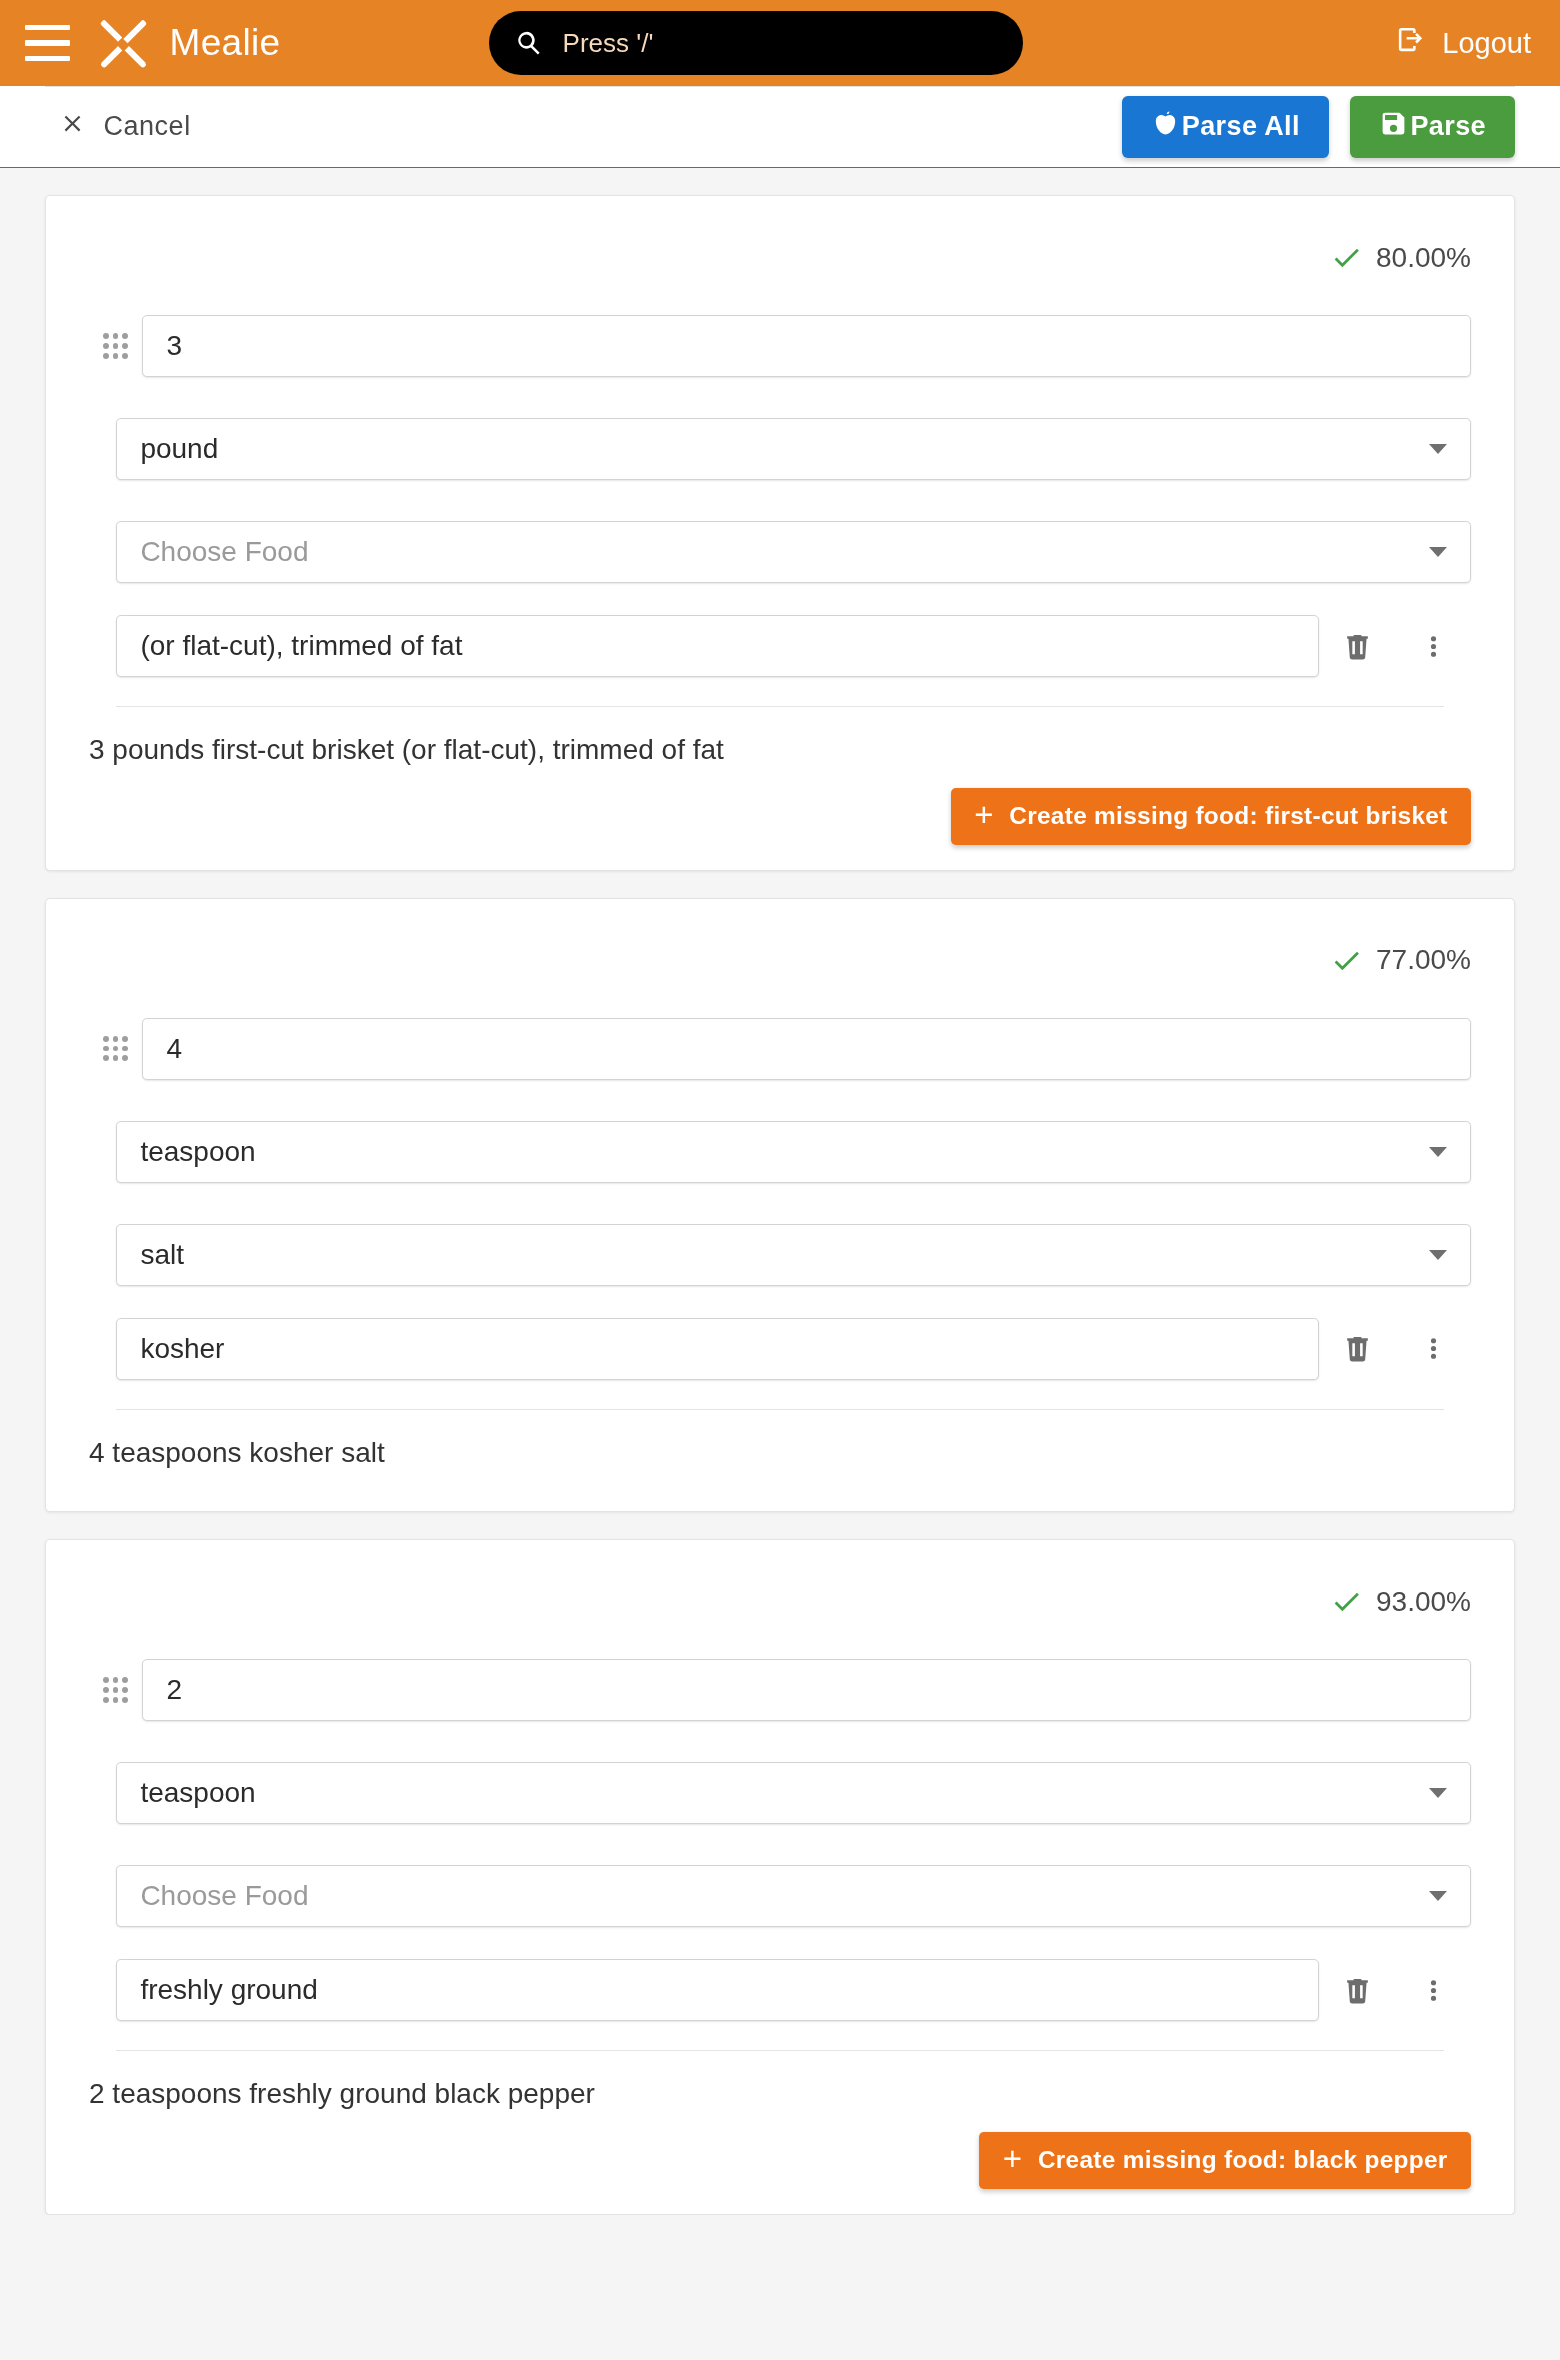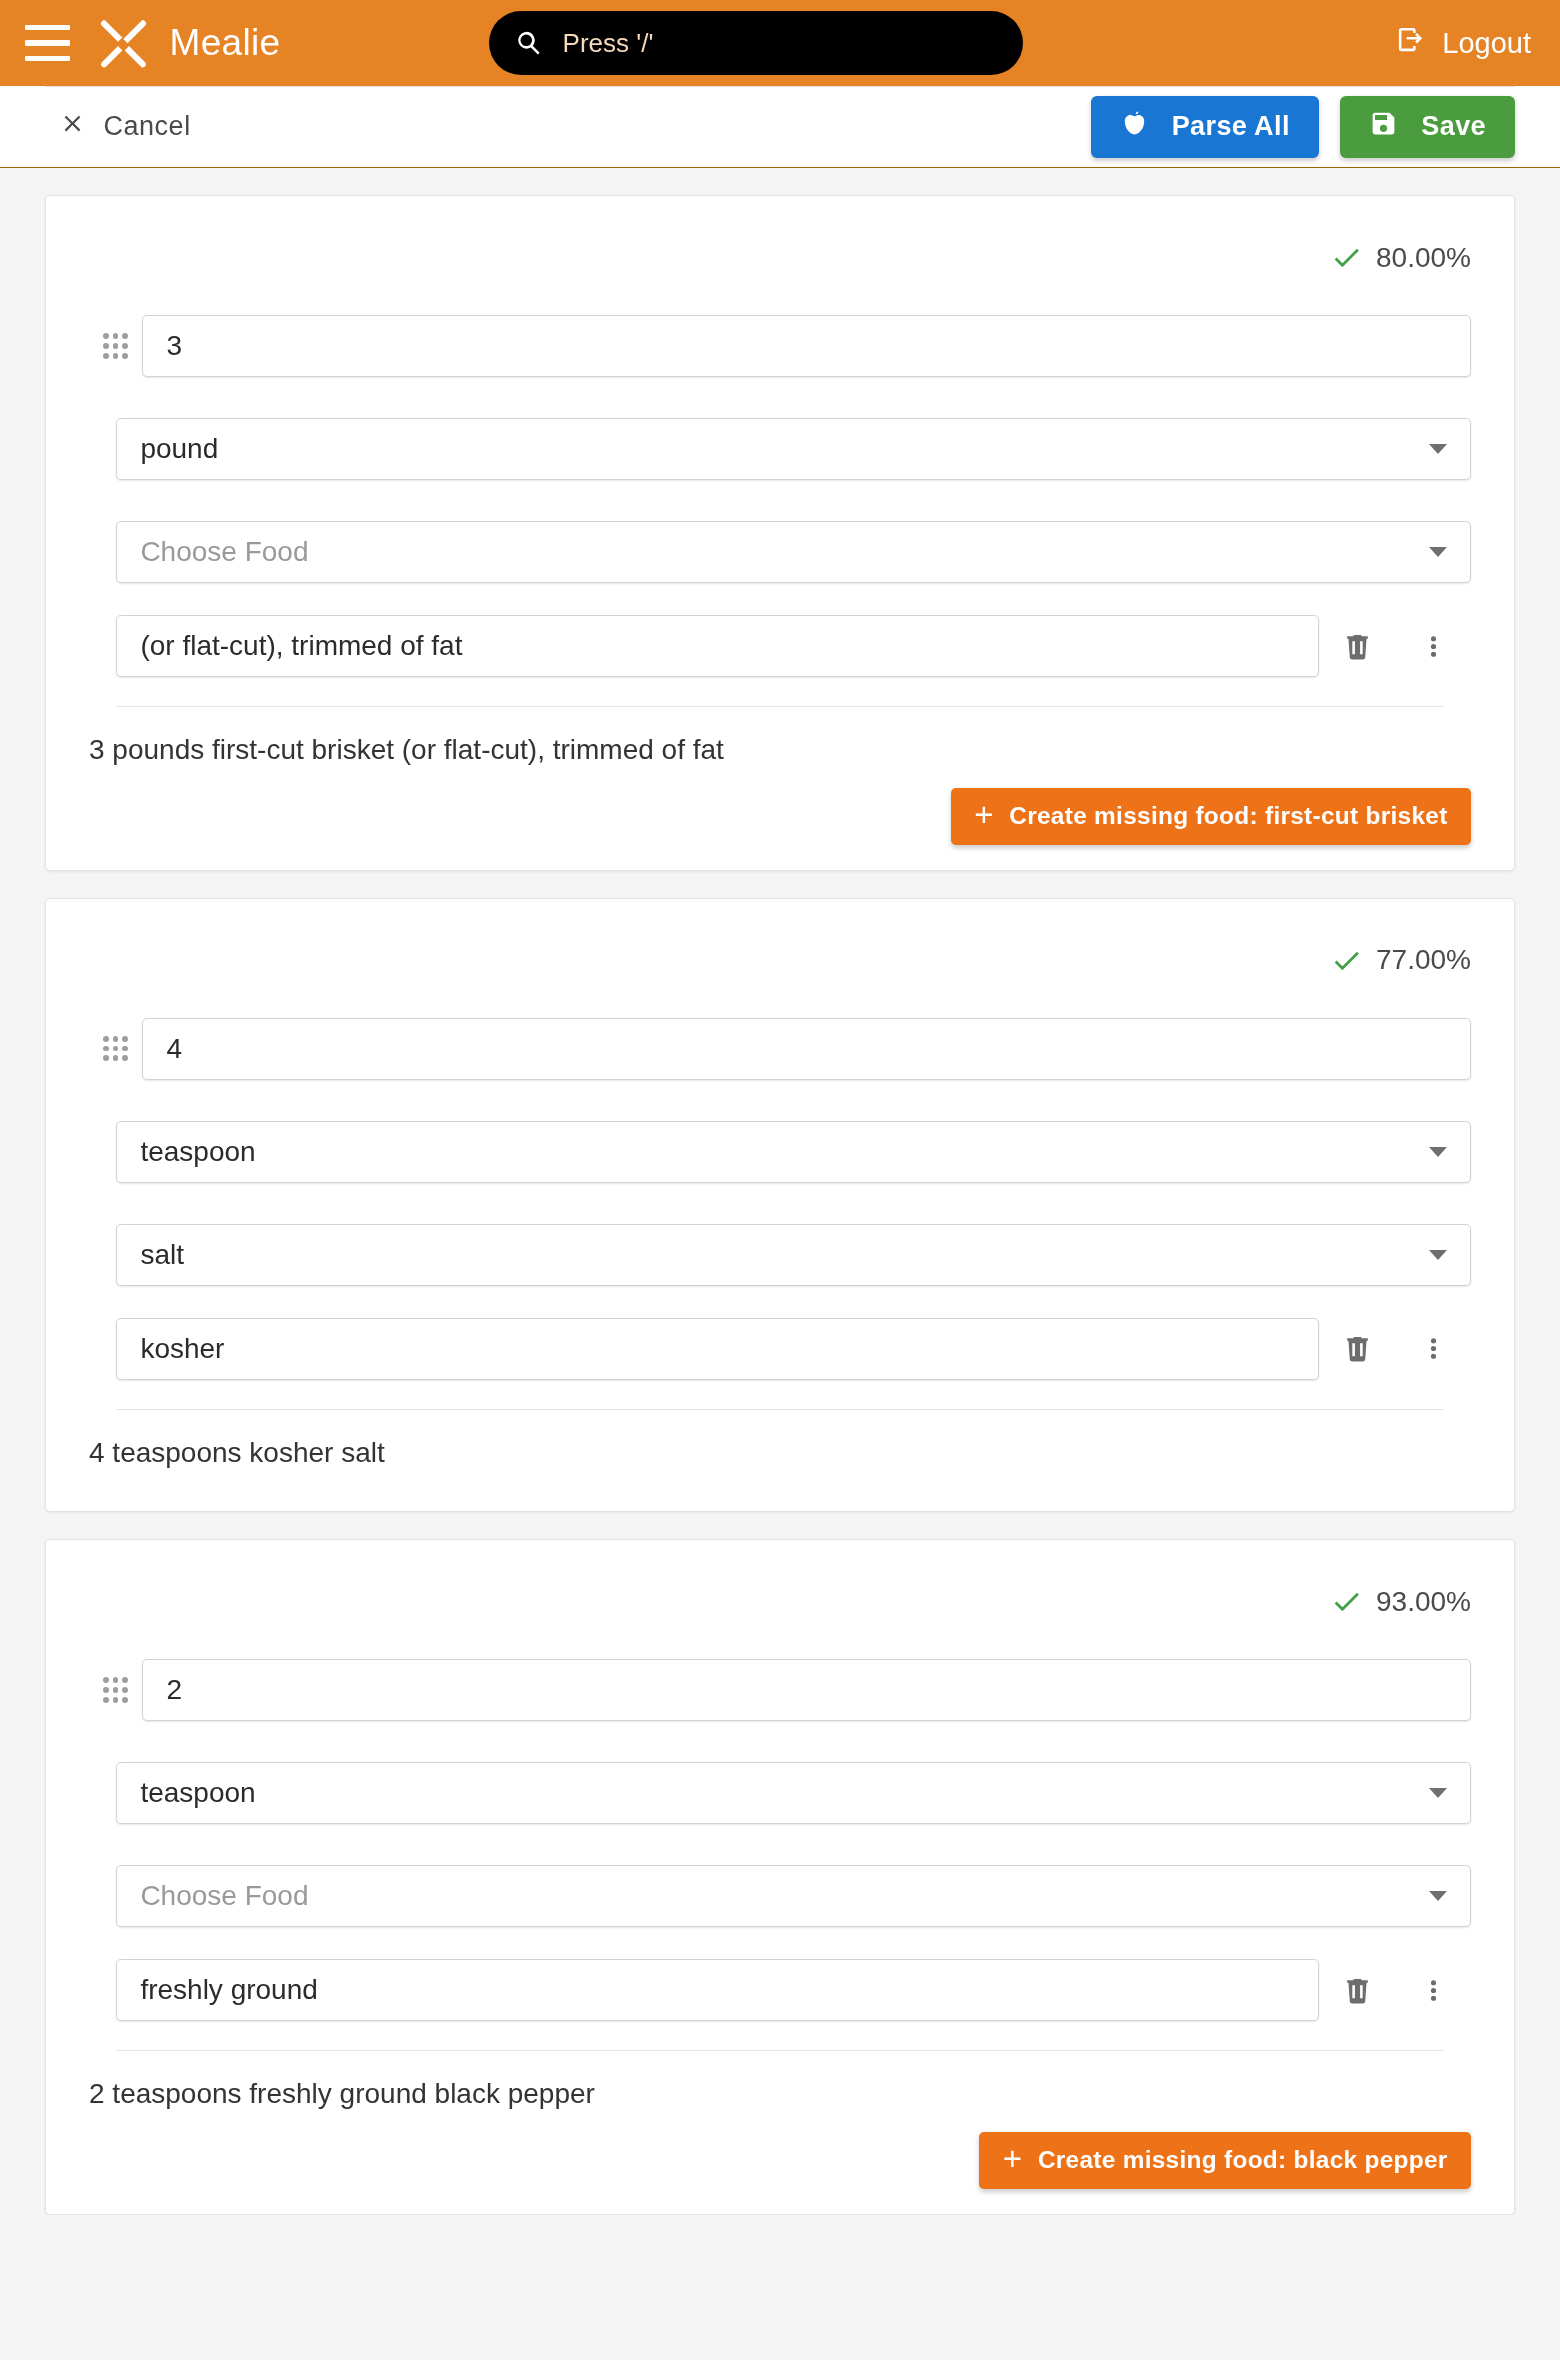--- a/index.html
+++ b/index.html
@@ -96,21 +96,21 @@
     margin-left: auto;
     display: flex;
     align-items: center;
     gap: 21.5px;
   }
   .btn {
     height: 62px;
     border-radius: 5.9px;
     display: flex;
     align-items: center;
-    gap: 23px;
+    gap: 2px;
     padding: 0 29px;
     color: #fff;
     font-size: 27px;
     font-weight: bold;
     letter-spacing: 0.4px;
     cursor: pointer;
     border: none;
     box-shadow: 0 2.9px 4.9px rgba(0,0,0,.2);
     font-family: "Liberation Sans", sans-serif;
   }
@@ -298,21 +298,21 @@
         </svg>
       </span>
       <span>Parse All</span>
     </button>
     <button class="btn btn-save">
       <span>
         <svg width="29" height="29" viewBox="0 0 24 24" fill="#ffffff">
           <path d="M15 3H5a2 2 0 00-2 2v14a2 2 0 002 2h14a2 2 0 002-2V7l-4-4zm-3 16a3 3 0 110-6 3 3 0 010 6zm3-10H5V5h10v4z"></path>
         </svg>
       </span>
-      <span>Save</span>
+      <span>Parse</span>
     </button>
   </div>
 </div>
 
 <div class="content">
 
   <div class="card">
     <div class="card-top">
       <span class="check-icon">
         <svg width="33" height="33" viewBox="0 0 24 24" fill="#43a047">

